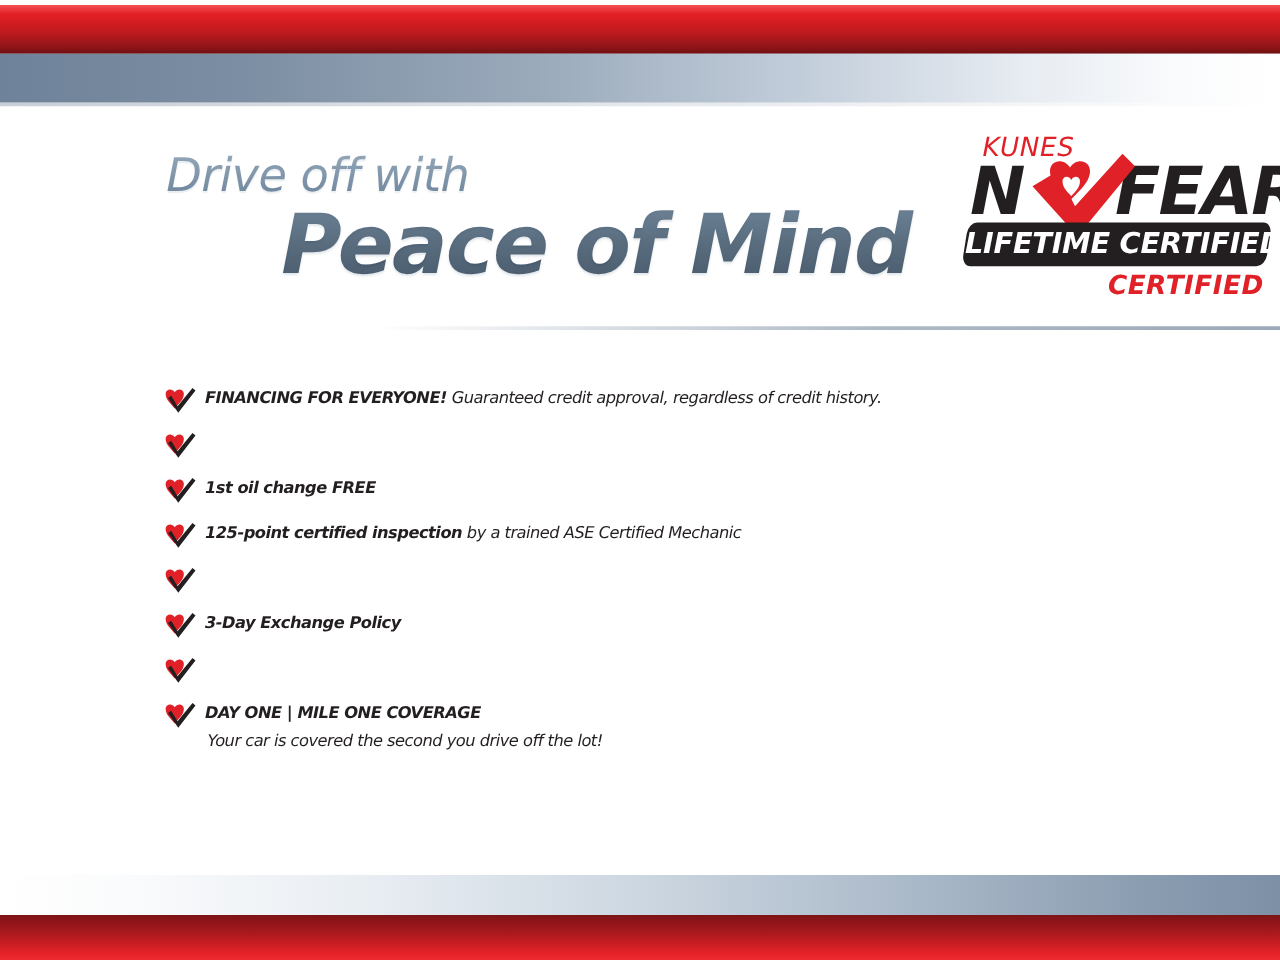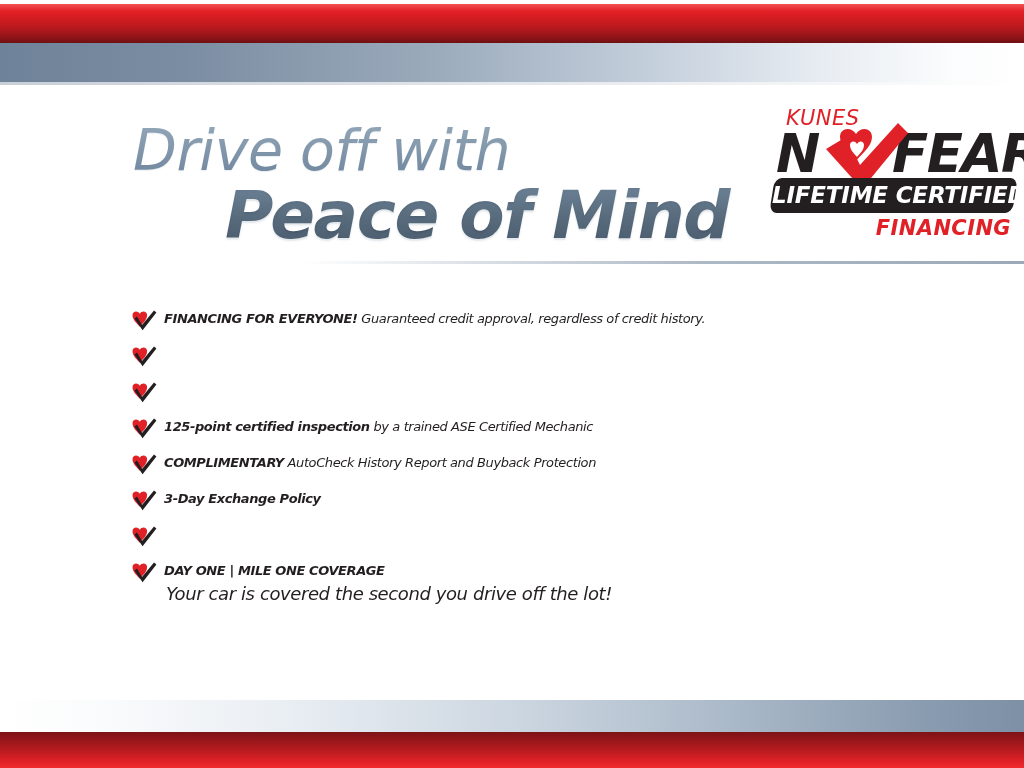--- a/index.html
+++ b/index.html
@@ -105,21 +105,21 @@
   .headline {
     position: absolute;
     left: 133px;
     top: 122px;
     width: 640px;
   }
   .headline-line1 {
     font-family: "DejaVu Sans", sans-serif;
     font-style: italic;
     font-weight: 400;
-    font-size: 57px;
+    font-size: 37px;
     line-height: 1.0;
     letter-spacing: -0.5px;
     color: #7e93a8;
     background: linear-gradient(to bottom, #96a9bb 0%, #7e93a8 55%, #69809a 100%);
     -webkit-background-clip: text;
     background-clip: text;
     -webkit-text-fill-color: transparent;
     text-shadow: 0 1px 1px rgba(140,160,180,0.18);
     white-space: nowrap;
   }
@@ -280,21 +280,21 @@
   .bullet-lead {
     font-weight: bold;
   }
   .bullet-tail {
     font-weight: 400;
   }
   .bullet-sub {
     font-family: "DejaVu Sans", sans-serif;
     font-style: italic;
     font-weight: 400;
-    font-size: 18px;
+    font-size: 13px;
     line-height: 23px;
     color: #231f20;
     letter-spacing: -0.4px;
     padding-left: 2px;
     white-space: nowrap;
   }
 </style>
 </head>
 <body>
 
@@ -325,21 +325,21 @@
         <path d="M10 26 L30 14 L44 42 L82 0 L92 10 L46 66 Z" fill="#e02127"></path>
 
         <path d="M24 14 C24 5, 35 3, 40 11 C45 3, 56 5, 56 14 C56 24, 44 32, 40 38 C36 32, 24 24, 24 14 Z" fill="#e02127"></path>
 
         <path d="M34 22 C34 18, 39 17, 41 21 C43 17, 48 18, 48 22 C48 28, 42 32, 41 34 C40 32, 34 28, 34 22 Z" fill="#ffffff"></path>
       </svg>
     </div>
 
     <div class="logo-bar"></div>
     <div class="logo-bar-text">LIFETIME CERTIFIED</div>
-    <div class="logo-vehicles">FINANCING</div>
+    <div class="logo-vehicles">CERTIFIED</div>
   </div>
 
   <div class="bullets">
 
     <div class="bullet-row">
       <svg class="bullet-icon" viewBox="0 0 26 22" xmlns="http://www.w3.org/2000/svg">
         <path d="M1.5 6.2 C1.5 2.2, 6.6 1.2, 8.8 4.8 C11 1.2, 16.1 2.2, 16.1 6.2 C16.1 11.1, 10.6 15.2, 8.8 17.8 C7 15.2, 1.5 11.1, 1.5 6.2 Z" fill="#e02127"></path>
         <path d="M3.4 9.4 L6.0 7.6 L11.0 16.0 L23.0 1.4 L25.4 3.4 L11.6 21.2 Z" fill="#231f20"></path>
       </svg>
       <div class="bullet-text"><span class="bullet-lead">FINANCING FOR EVERYONE!</span><span class="bullet-tail"> Guaranteed credit approval, regardless of credit history.</span></div>
@@ -351,36 +351,36 @@
         <path d="M1.5 6.2 C1.5 2.2, 6.6 1.2, 8.8 4.8 C11 1.2, 16.1 2.2, 16.1 6.2 C16.1 11.1, 10.6 15.2, 8.8 17.8 C7 15.2, 1.5 11.1, 1.5 6.2 Z" fill="#e02127"></path>
         <path d="M3.4 9.4 L6.0 7.6 L11.0 16.0 L23.0 1.4 L25.4 3.4 L11.6 21.2 Z" fill="#231f20"></path>
       </svg>
     </div>
 
     <div class="bullet-row">
       <svg class="bullet-icon" viewBox="0 0 26 22" xmlns="http://www.w3.org/2000/svg">
         <path d="M1.5 6.2 C1.5 2.2, 6.6 1.2, 8.8 4.8 C11 1.2, 16.1 2.2, 16.1 6.2 C16.1 11.1, 10.6 15.2, 8.8 17.8 C7 15.2, 1.5 11.1, 1.5 6.2 Z" fill="#e02127"></path>
         <path d="M3.4 9.4 L6.0 7.6 L11.0 16.0 L23.0 1.4 L25.4 3.4 L11.6 21.2 Z" fill="#231f20"></path>
       </svg>
+      <div class="bullet-text"><span class="bullet-lead">1st oil change FREE</span><span class="bullet-tail"></span></div>
     </div>
 
     <div class="bullet-row">
       <svg class="bullet-icon" viewBox="0 0 26 22" xmlns="http://www.w3.org/2000/svg">
         <path d="M1.5 6.2 C1.5 2.2, 6.6 1.2, 8.8 4.8 C11 1.2, 16.1 2.2, 16.1 6.2 C16.1 11.1, 10.6 15.2, 8.8 17.8 C7 15.2, 1.5 11.1, 1.5 6.2 Z" fill="#e02127"></path>
         <path d="M3.4 9.4 L6.0 7.6 L11.0 16.0 L23.0 1.4 L25.4 3.4 L11.6 21.2 Z" fill="#231f20"></path>
       </svg>
       <div class="bullet-text"><span class="bullet-lead">125-point certified inspection</span><span class="bullet-tail"> by a trained ASE Certified Mechanic</span></div>
     </div>
 
     <div class="bullet-row">
       <svg class="bullet-icon" viewBox="0 0 26 22" xmlns="http://www.w3.org/2000/svg">
         <path d="M1.5 6.2 C1.5 2.2, 6.6 1.2, 8.8 4.8 C11 1.2, 16.1 2.2, 16.1 6.2 C16.1 11.1, 10.6 15.2, 8.8 17.8 C7 15.2, 1.5 11.1, 1.5 6.2 Z" fill="#e02127"></path>
         <path d="M3.4 9.4 L6.0 7.6 L11.0 16.0 L23.0 1.4 L25.4 3.4 L11.6 21.2 Z" fill="#231f20"></path>
       </svg>
-      <div class="bullet-text"><span class="bullet-lead">COMPLIMENTARY</span><span class="bullet-tail"> AutoCheck History Report and Buyback Protection</span></div>
     </div>
 
     <div class="bullet-row">
       <svg class="bullet-icon" viewBox="0 0 26 22" xmlns="http://www.w3.org/2000/svg">
         <path d="M1.5 6.2 C1.5 2.2, 6.6 1.2, 8.8 4.8 C11 1.2, 16.1 2.2, 16.1 6.2 C16.1 11.1, 10.6 15.2, 8.8 17.8 C7 15.2, 1.5 11.1, 1.5 6.2 Z" fill="#e02127"></path>
         <path d="M3.4 9.4 L6.0 7.6 L11.0 16.0 L23.0 1.4 L25.4 3.4 L11.6 21.2 Z" fill="#231f20"></path>
       </svg>
       <div class="bullet-text"><span class="bullet-lead">3-Day Exchange Policy</span><span class="bullet-tail"></span></div>
     </div>
 

